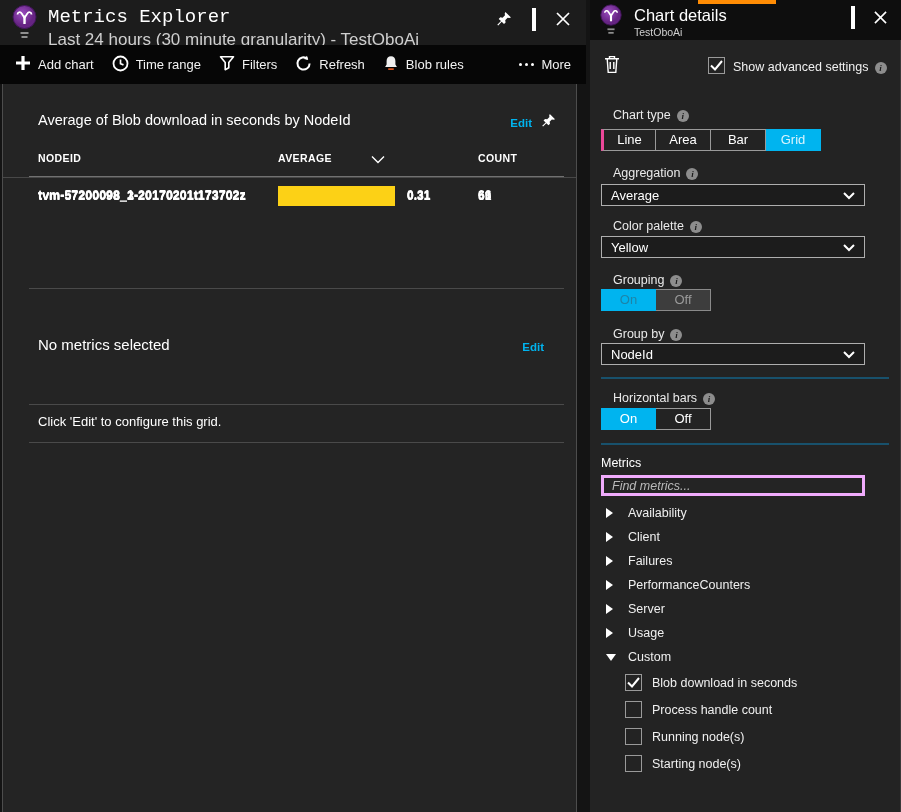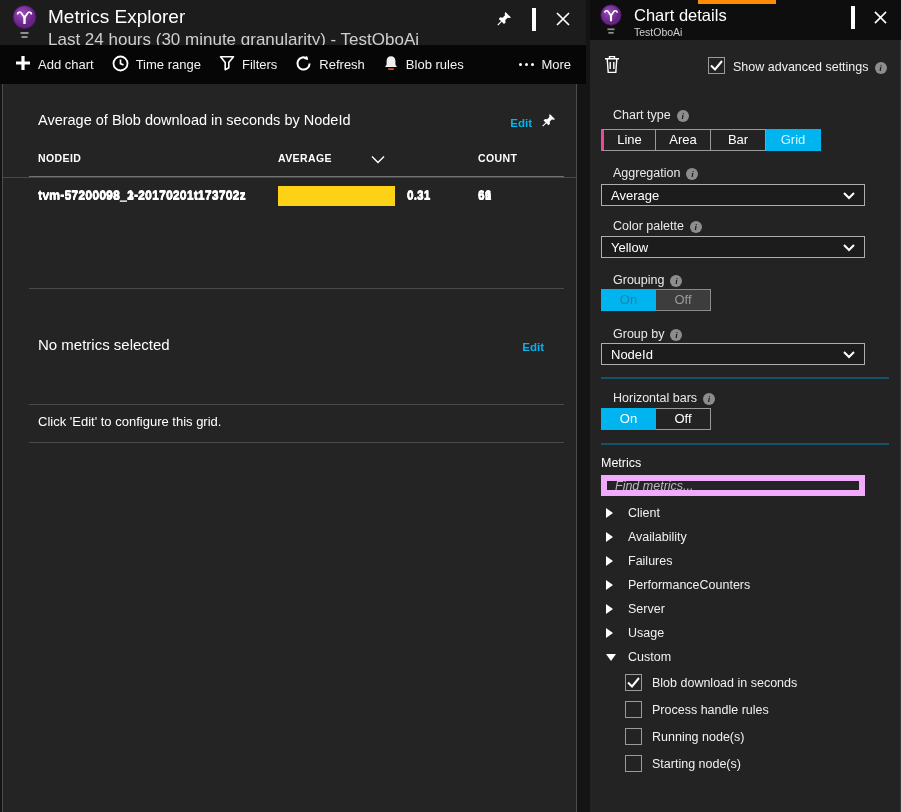--- a/index.html
+++ b/index.html
@@ -21,21 +21,21 @@
   .tri-right{ width:0; height:0; border-left:7px solid #fff;
     border-top:5px solid transparent; border-bottom:5px solid transparent; }
   .tri-down{ width:0; height:0; border-top:7px solid #fff;
     border-left:5px solid transparent; border-right:5px solid transparent; }
   .checkbox{ width:17px; height:17px; border:1px solid #9a9a9a; background:transparent;
     display:flex; align-items:center; justify-content:center; flex:0 0 auto; }
   
   .panel-left{ position:absolute; left:0; top:0; width:586px; height:812px; }
   .pl-header{ position:absolute; left:0; top:0; width:586px; height:45px; background:#1c1c1c; }
   .bulb{ position:absolute; left:11px; top:4px; }
-  .pl-title{ position:absolute; left:48px; top:6px; font-size:19px; font-weight:400; color:#fff; }
+  .pl-title{ position:absolute; left:48px; top:6px; font-size:19px; font-weight:400; color:#fff;font-family:Liberation Mono, monospace; }
   .pl-subtitle{ position:absolute; left:48px; top:30px; font-size:17px; color:#cfcfcf; }
   .win-icons{ position:absolute; right:16px; top:11px; display:flex; gap:20px; align-items:center; }
   .max-glyph{ width:14px; height:11px; border:2px solid #fff; border-top-width:4px; }
   .pl-toolbar{ position:absolute; left:0; top:45px; width:586px; height:39px; background:#060606;
     display:flex; align-items:center; padding:0 15px; gap:18px; }
   .tb-item{ display:flex; align-items:center; gap:7px; font-size:13px; color:#f2f2f2; cursor:pointer; }
   .tb-more{ margin-left:auto; }
   .dots{ display:flex; gap:3px; align-items:center; }
   .dots i{ width:3px; height:3px; border-radius:50%; background:#fff; }
   .pl-body{ position:absolute; left:2px; top:84px; width:575px; bottom:0;
@@ -80,21 +80,21 @@
     border:1px solid #aeaeae; display:flex; align-items:center; justify-content:space-between;
     padding:0 9px; font-size:13px; color:#fff; cursor:pointer; }
   .toggle{ position:absolute; left:11px; display:flex; height:22px; }
   .toggle .t{ width:55px; text-align:center; line-height:20px; font-size:13px; cursor:pointer; }
   .toggle1 .on{ background:#00b4ef; color:#1d84a8; border:1px solid #00b4ef; }
   .toggle1 .off{ background:#3d3d3d; color:#9a9a9a; border:1px solid #8a8a8a; border-left:none; }
   .toggle2 .on{ background:#00b4ef; color:#fff; border:1px solid #00b4ef; }
   .toggle2 .off{ background:transparent; color:#fff; border:1px solid #9a9a9a; border-left:none; }
   .metrics-label{ position:absolute; left:11px; top:416px; font-size:12.5px; color:#fff; }
   .search{ position:absolute; left:11px; top:435px; width:264px; height:21px; background:#242424;
-    border:6px solid #f0abfc; color:#e8e8e8; font-size:12.5px; font-style:italic; padding:0 8px;
+    border:3px solid #f0abfc; color:#e8e8e8; font-size:12.5px; font-style:italic; padding:0 8px;
     font-family:"Liberation Sans","DejaVu Sans",sans-serif; outline:none; }
   .search::placeholder{ color:#b9b9b9; opacity:1; }
   .tree{ position:absolute; left:0; right:0; top:461px; }
   .tree-item{ height:24px; display:flex; align-items:center; cursor:pointer; }
   .tree-item .glyph{ width:16px; margin-left:16px; display:flex; }
   .tree-item .lbl{ margin-left:6px; font-size:12.5px; color:#f0f0f0; }
   .children{ position:absolute; left:0; right:0; top:629px; }
   .child{ height:27px; display:flex; align-items:center; cursor:pointer; }
   .child .checkbox{ margin-left:35px; }
   .child .lbl{ margin-left:10px; font-size:12.5px; color:#f0f0f0; }
@@ -345,27 +345,27 @@
     <div class="blue-divider" style="top:403px"></div>
 
     <div class="metrics-label">Metrics</div>
     <input class="search" placeholder="Find metrics..." style="">
 
     <div class="tree">
       <div class="tree-item">
         <span class="glyph">
             <span class="tri-right"></span>
           </span>
+        <span class="lbl">Availability</span>
+      </div>
+      <div class="tree-item">
+        <span class="glyph">
+            <span class="tri-right"></span>
+          </span>
         <span class="lbl">Client</span>
-      </div>
-      <div class="tree-item">
-        <span class="glyph">
-            <span class="tri-right"></span>
-          </span>
-        <span class="lbl">Availability</span>
       </div>
       <div class="tree-item">
         <span class="glyph">
             <span class="tri-right"></span>
           </span>
         <span class="lbl">Failures</span>
       </div>
       <div class="tree-item">
         <span class="glyph">
             <span class="tri-right"></span>
@@ -396,21 +396,21 @@
       <div class="child">
         <span class="checkbox">
           <svg width="13" height="11" viewBox="0 0 13 11">
               <path d="M1 5.5l4 4 7-8.5" stroke="#fff" stroke-width="2" fill="none"></path>
             </svg>
         </span>
         <span class="lbl">Blob download in seconds</span>
       </div>
       <div class="child">
         <span class="checkbox"></span>
-        <span class="lbl">Process handle rules</span>
+        <span class="lbl">Process handle count</span>
       </div>
       <div class="child">
         <span class="checkbox"></span>
         <span class="lbl">Running node(s)</span>
       </div>
       <div class="child">
         <span class="checkbox"></span>
         <span class="lbl">Starting node(s)</span>
       </div>
     </div>

